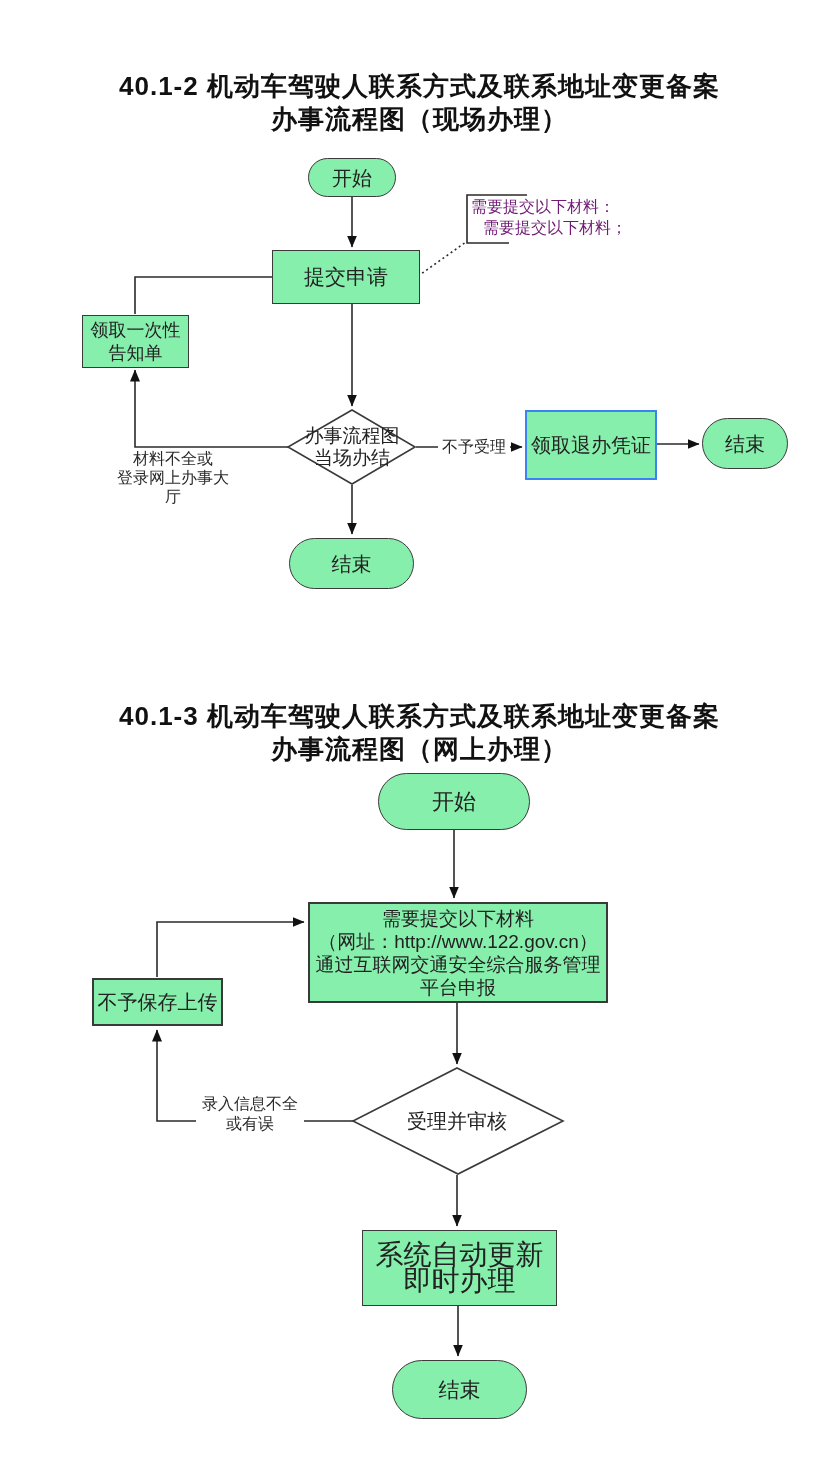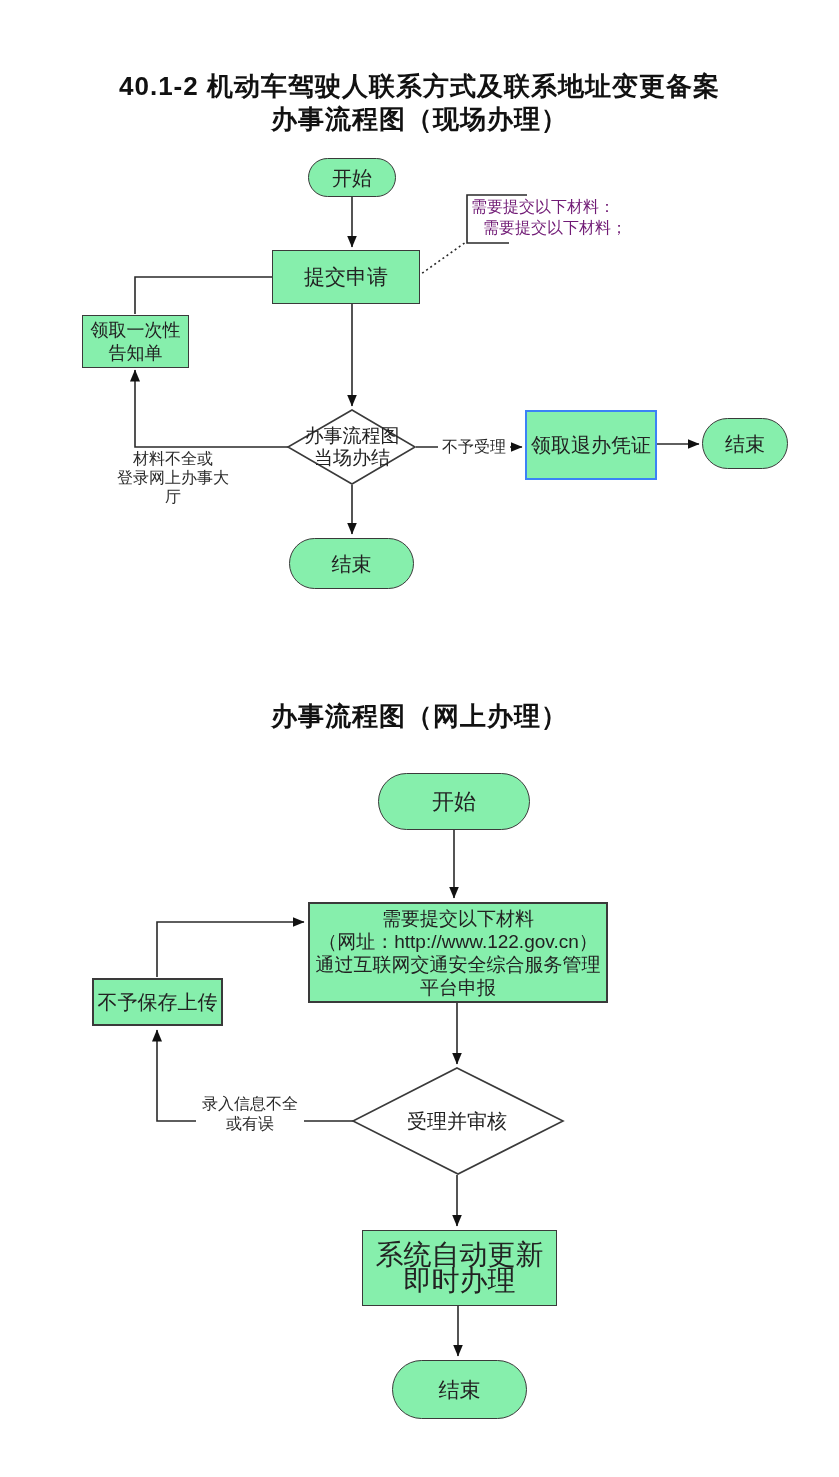--- a/index.html
+++ b/index.html
@@ -157,20 +157,21 @@
   <div class="edge-label" style="left:108px;top:424px;width:126px;margin-top:24px;">
     <div>材料不全或</div>
     <div>登录网上办事大厅</div>
   </div>
 
   <div class="edge-label" style="left:438px;top:436px;width:68px;">
     <span>不予受理</span>
   </div>
 
   <div class="title" style="top:700px;">
+    <div>40.1-3  机动车驾驶人联系方式及联系地址变更备案</div>
     <div>办事流程图（网上办理）</div>
   </div>
 
   <div class="node terminator" style="left:378px;top:773px;width:152px;height:57px;font-size:22px;">
     <span>开始</span>
   </div>
 
   <div class="node" style="left:308px;top:902px;width:300px;height:101px;font-size:19px;line-height:23px;border-width:2px;">
     <div>需要提交以下材料</div>
     <div>（网址：http://www.122.gov.cn）</div>

